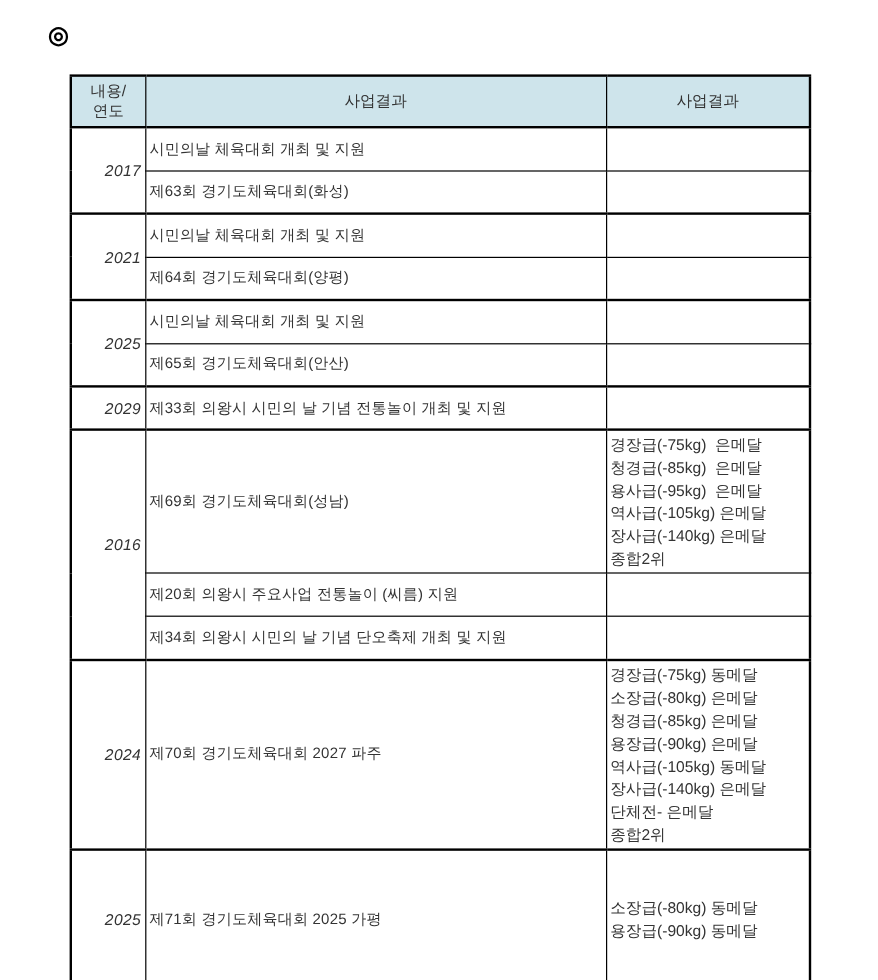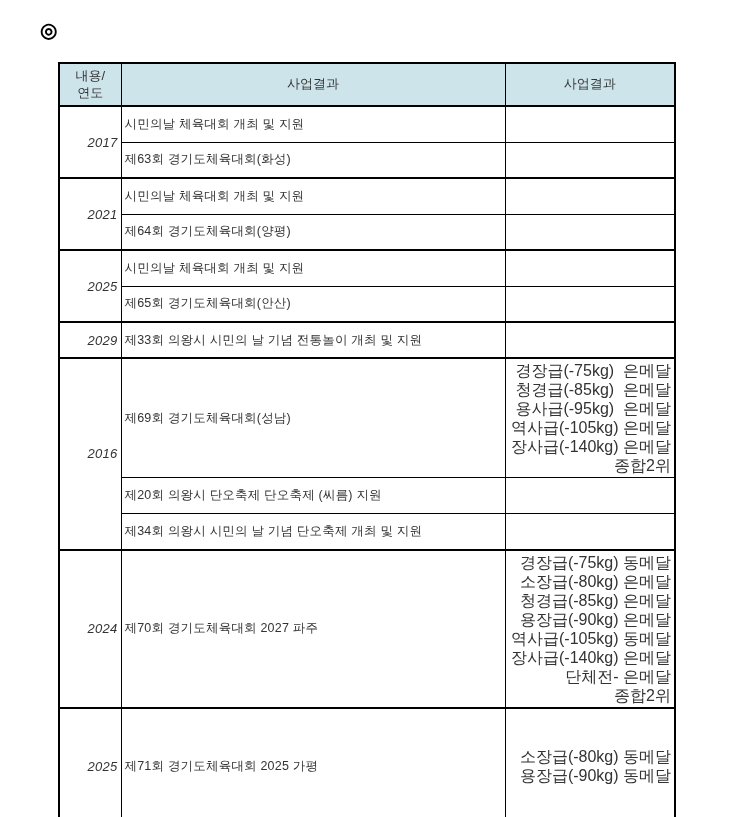--- a/index.html
+++ b/index.html
@@ -79,22 +79,22 @@
     letter-spacing: 0.3px;
     font-style: italic;
   }
   .project-cell {
     text-align: left;
     font-size: 12.5px;
     letter-spacing: 0.2px;
     line-height: 1.35;
   }
   .result-cell {
-    text-align: right;
-    font-size: 16px;
+    text-align: left;
+    font-size: 13px;
     line-height: 19px;
     white-space: pre-wrap;
     padding: 4px 2px 4px 5px;
   }
   tr.h-sm   { height: 36px; }
   tr.h-2023 { height: 114px; }
   tr.h-2024 { height: 152px; }
   tr.h-2025 { height: 117px; }
 </style>
 </head>
@@ -162,21 +162,21 @@
         <td class="year-cell" rowspan="3">2016</td>
         <td class="project-cell">제69회 경기도체육대회(성남)</td>
         <td class="result-cell">경장급(-75kg)  은메달
 청경급(-85kg)  은메달
 용사급(-95kg)  은메달
 역사급(-105kg) 은메달
 장사급(-140kg) 은메달
 종합2위</td>
       </tr>
       <tr class="h-sm">
-        <td class="project-cell">제20회 의왕시 단오축제 단오축제 (씨름) 지원</td>
+        <td class="project-cell">제20회 의왕시 주요사업 전통놀이 (씨름) 지원</td>
         <td class="result-cell"></td>
       </tr>
       <tr class="h-sm">
         <td class="project-cell">제34회 의왕시 시민의 날 기념 단오축제 개최 및 지원</td>
         <td class="result-cell"></td>
       </tr>
 
       <tr class="group-start h-2024">
         <td class="year-cell">2024</td>
         <td class="project-cell">제70회 경기도체육대회 2027 파주</td>

